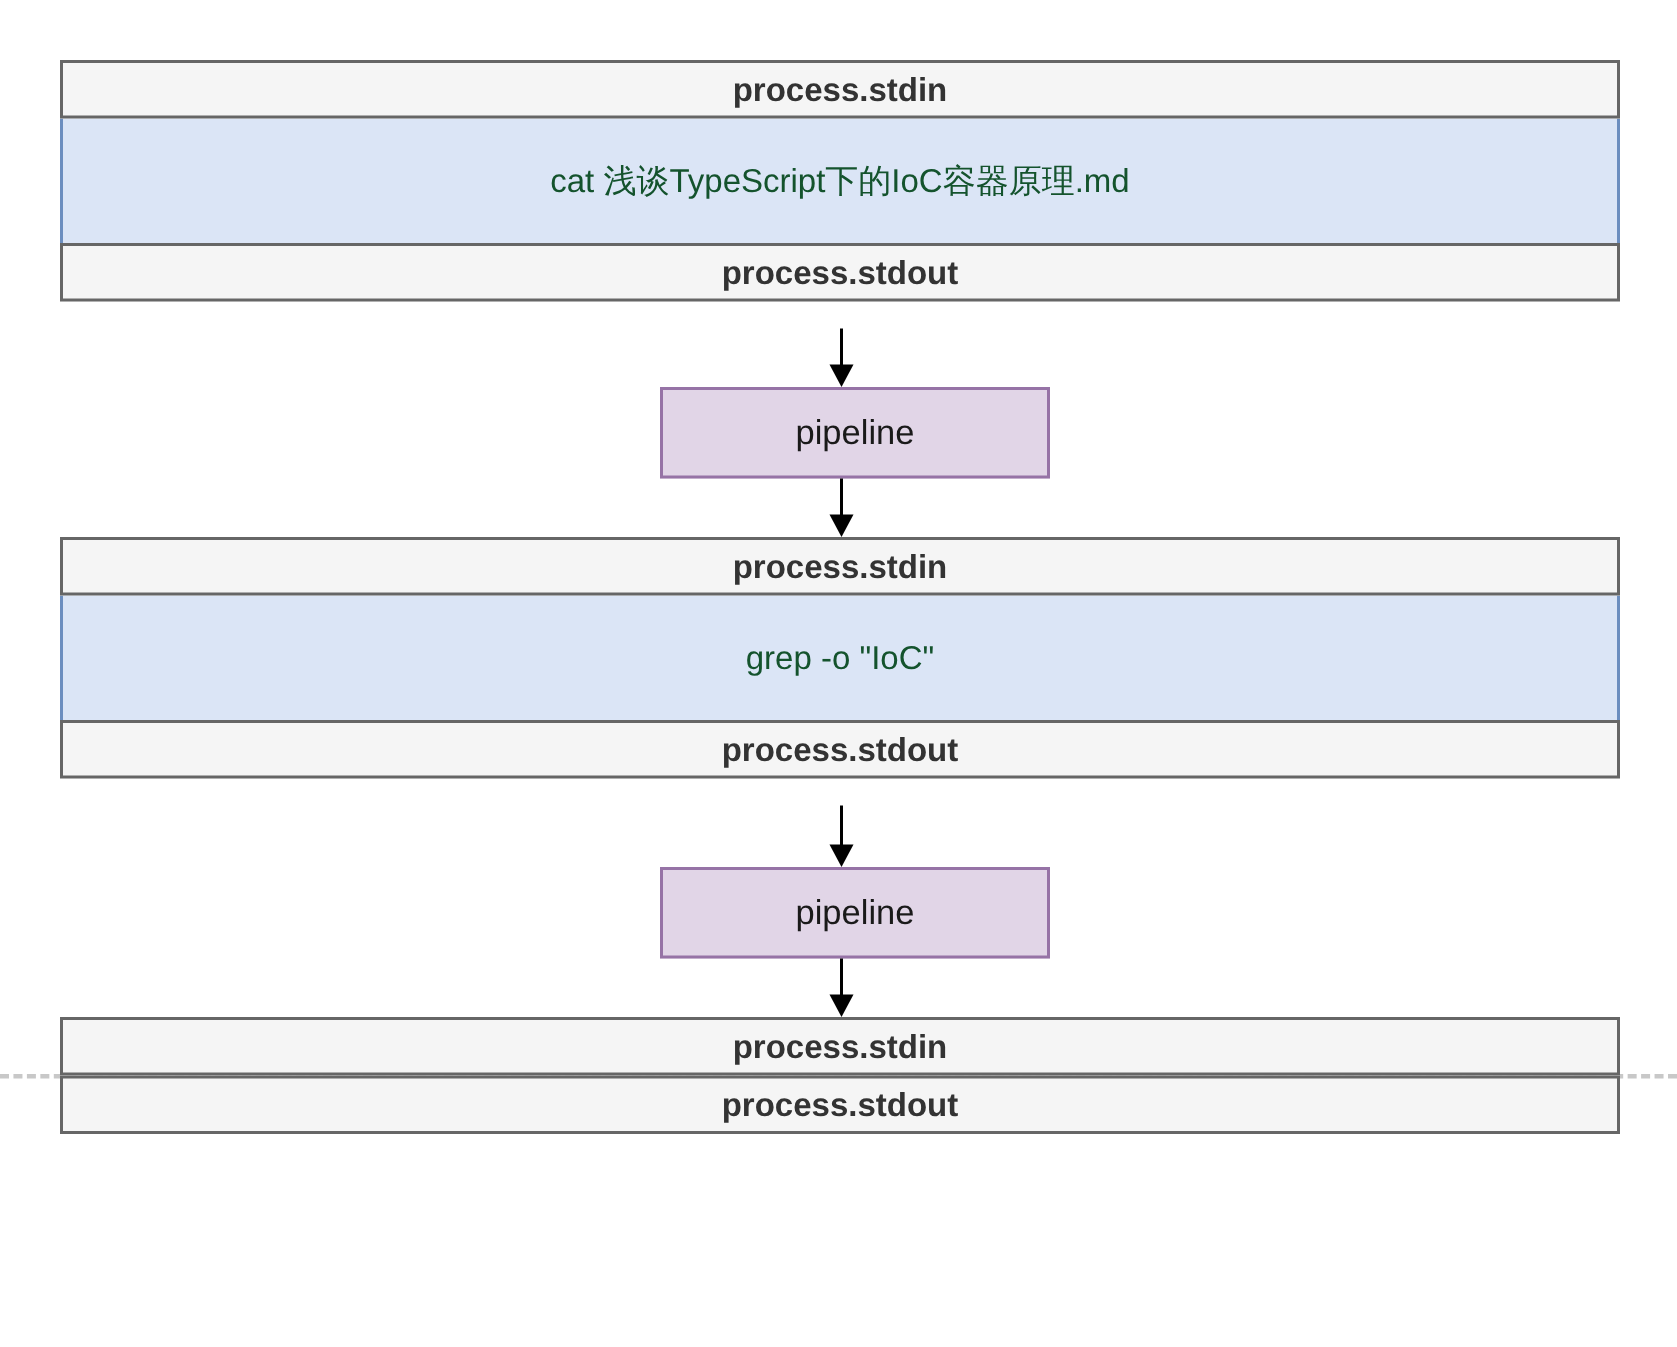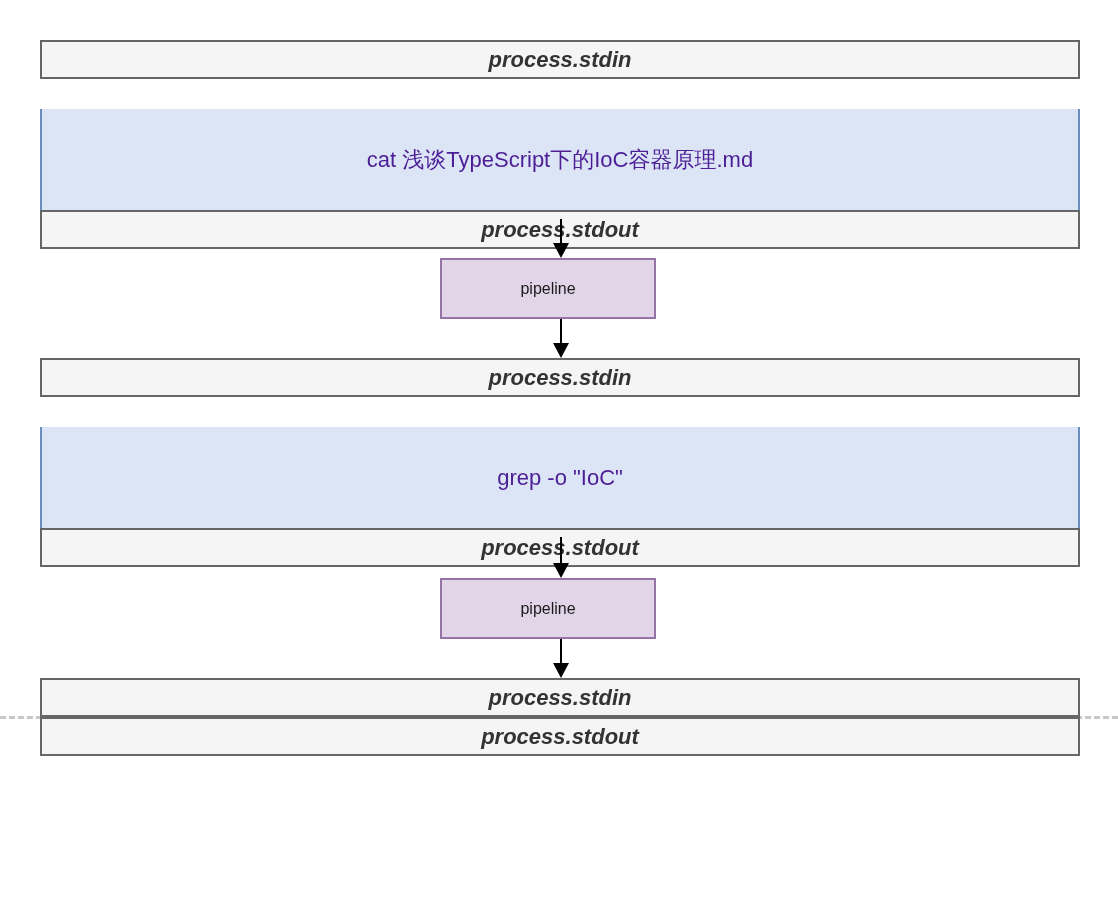--- a/index.html
+++ b/index.html
@@ -26,41 +26,41 @@
   }
   .box1 { top: 40px; }
   .box2 { top: 358px; }
   .box3 { top: 678px; }
 
   .section-header, .section-footer {
     height: 39px; width: 100%;
     background: var(--section-fill, #f5f5f5);
     border: 2px solid var(--section-border, #666666);
     display: flex; align-items: center; justify-content: center;
-    font-size: 22px; font-weight: bold; font-style: italic;
+    font-size: 22px; font-weight: bold; 
     color: var(--text, #333333);
     position: relative; z-index: 2;
   }
   .section-body {
-    height: 101px; width: 100%;
+    height: 83px; width: 100%;
     background: var(--body-fill, #dbe5f6);
     border-left: 2px solid var(--body-border, #6c8ebf);
     border-right: 2px solid var(--body-border, #6c8ebf);
     display: flex; align-items: center; justify-content: center;
-    font-size: 22px; color: #4c1d95;
-    position: relative; z-index: 1; margin-top: 30px;
+    font-size: 22px; color: #14532d;
+    position: relative; z-index: 1;
   }
 
   
   .pipeline-node {
-    position: absolute; left: 440px; width: 216px; height: 61px;
+    position: absolute; left: 440px; width: 260px; height: 61px;
     background: var(--pipeline-fill, #e1d5e7);
     border: 2px solid var(--pipeline-border, #9673a6);
     display: flex; align-items: center; justify-content: center;
-    font-size: 16px; color: #1a1a1a;
+    font-size: 23px; color: #1a1a1a;
     z-index: 1;
   }
   .pipe1 { top: 258px; }
   .pipe2 { top: 578px; }
 
   .arrows {
     position: absolute; left: 0; top: 0; width: 1118px; height: 898px;
     z-index: 3; pointer-events: none;
   }
   .arrows line { stroke: var(--arrow, #000000); stroke-width: 2; }

